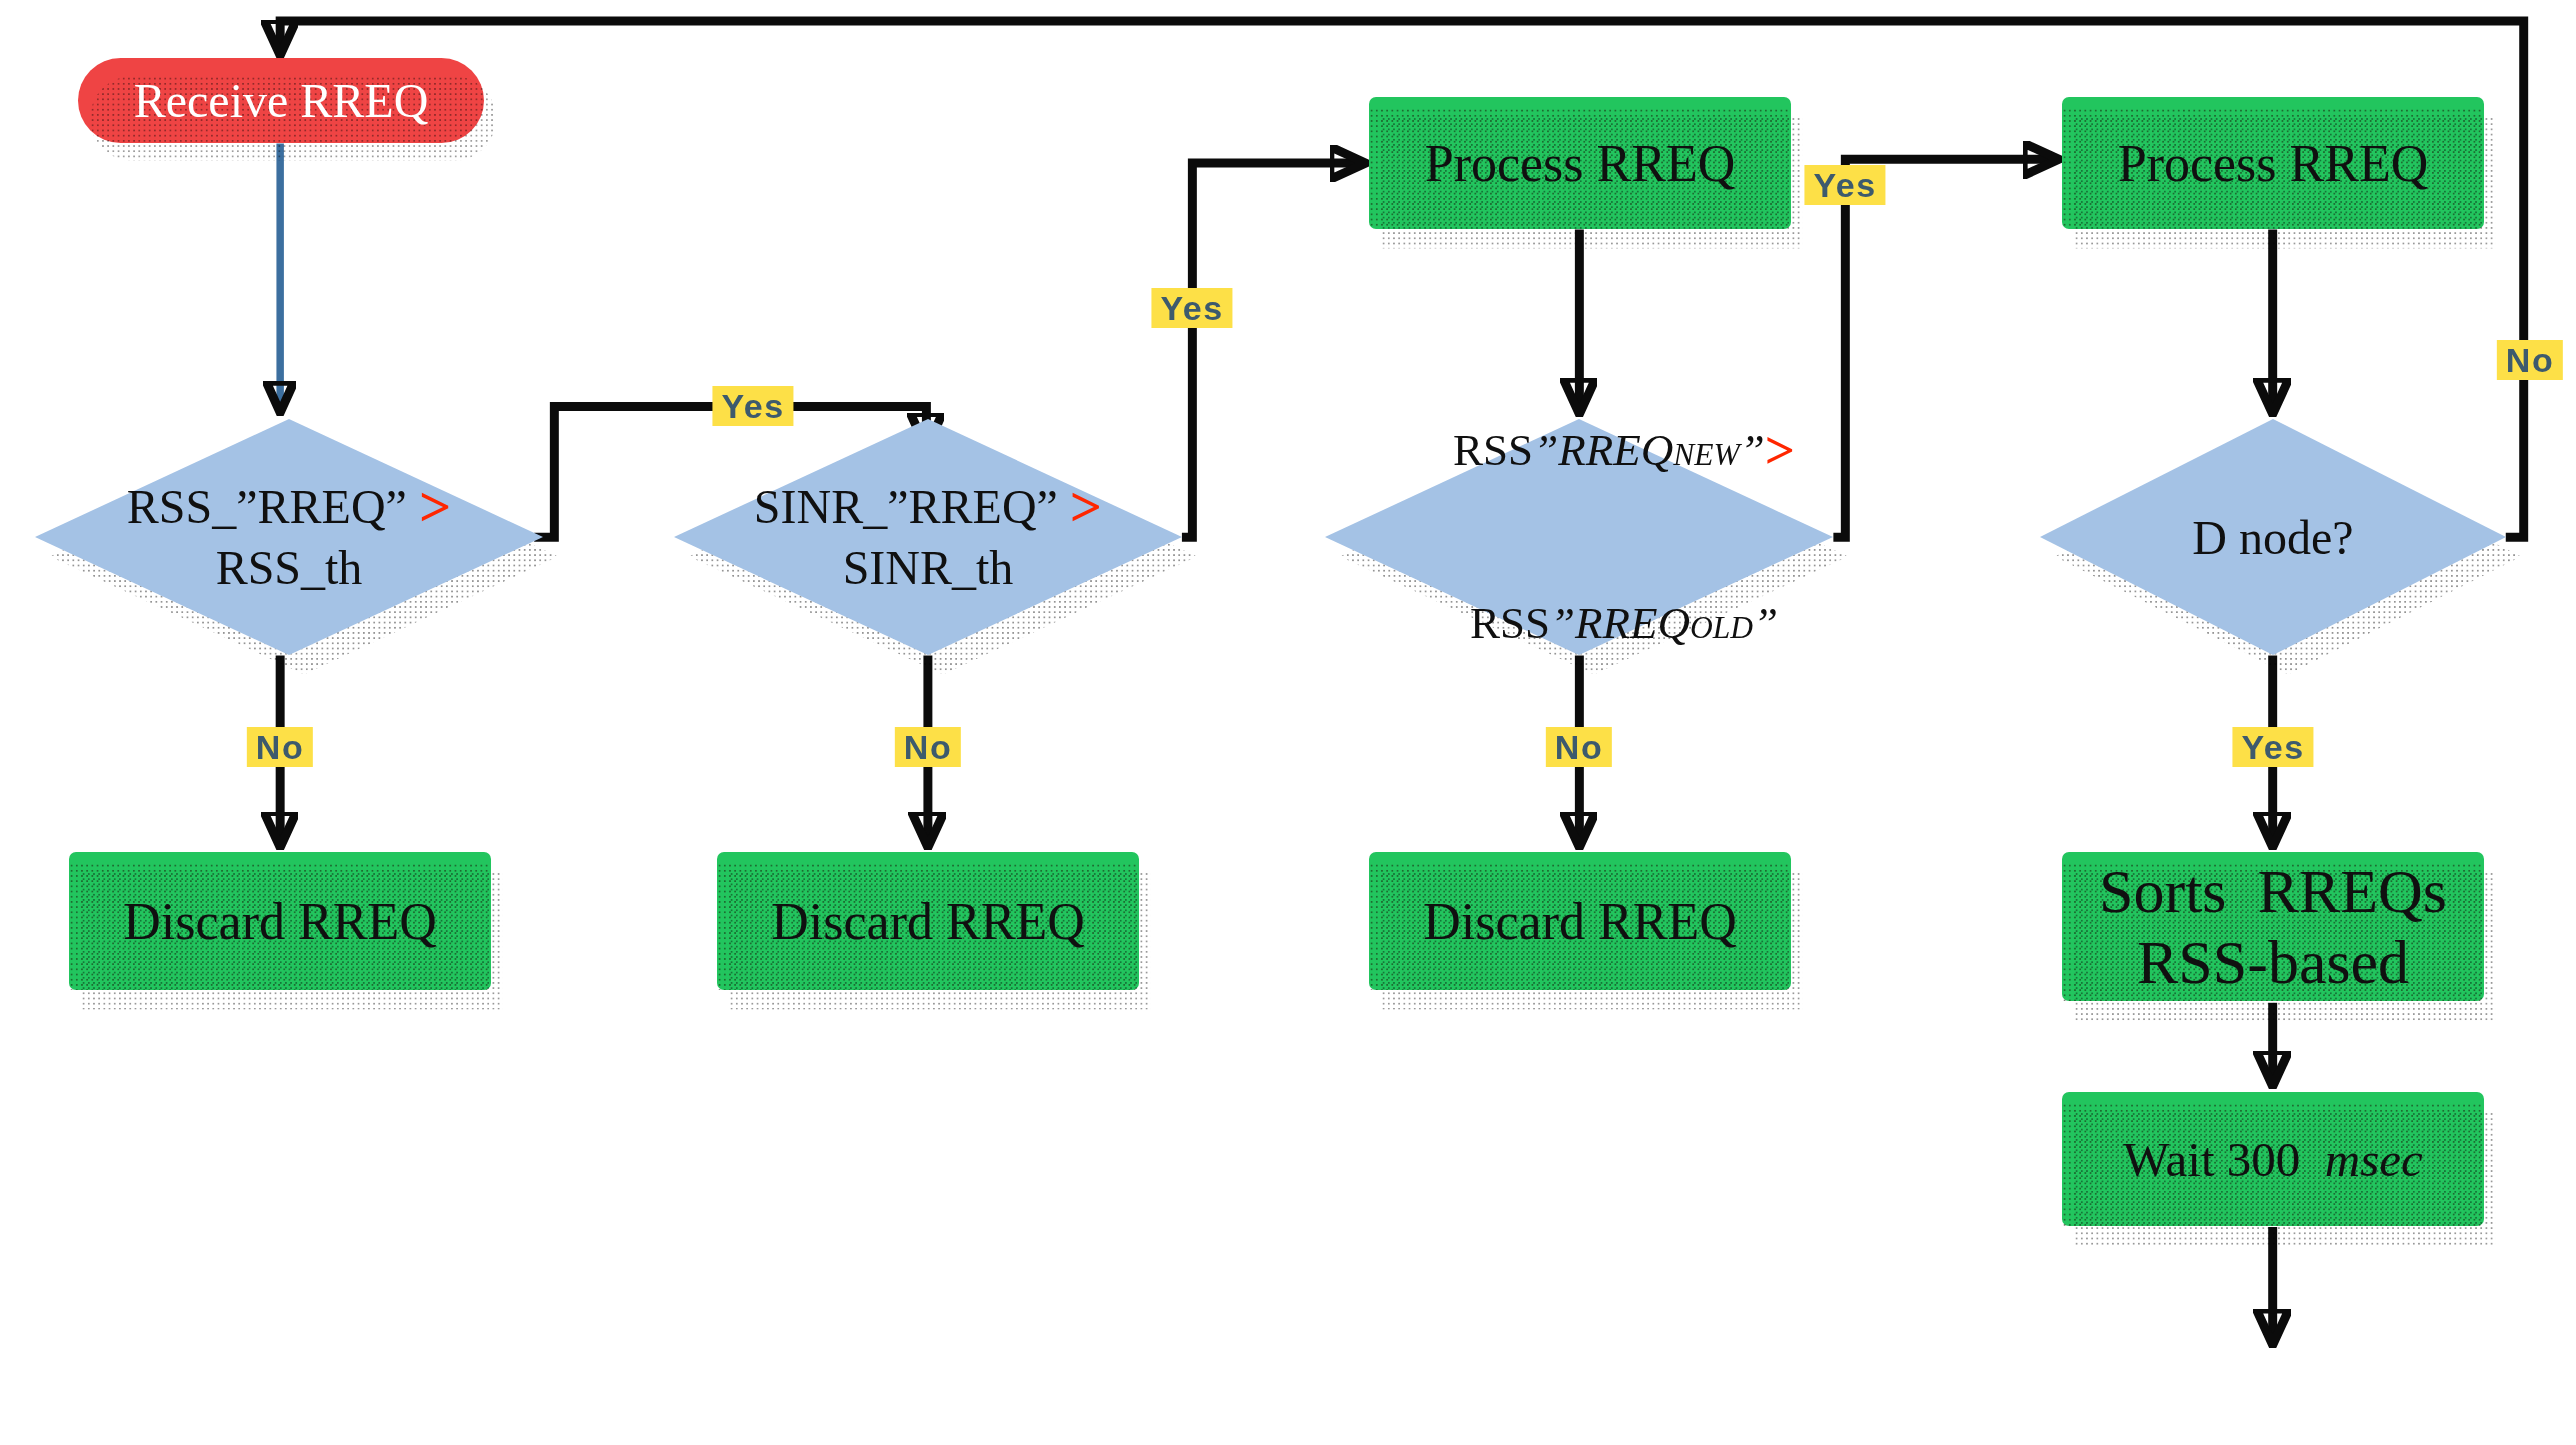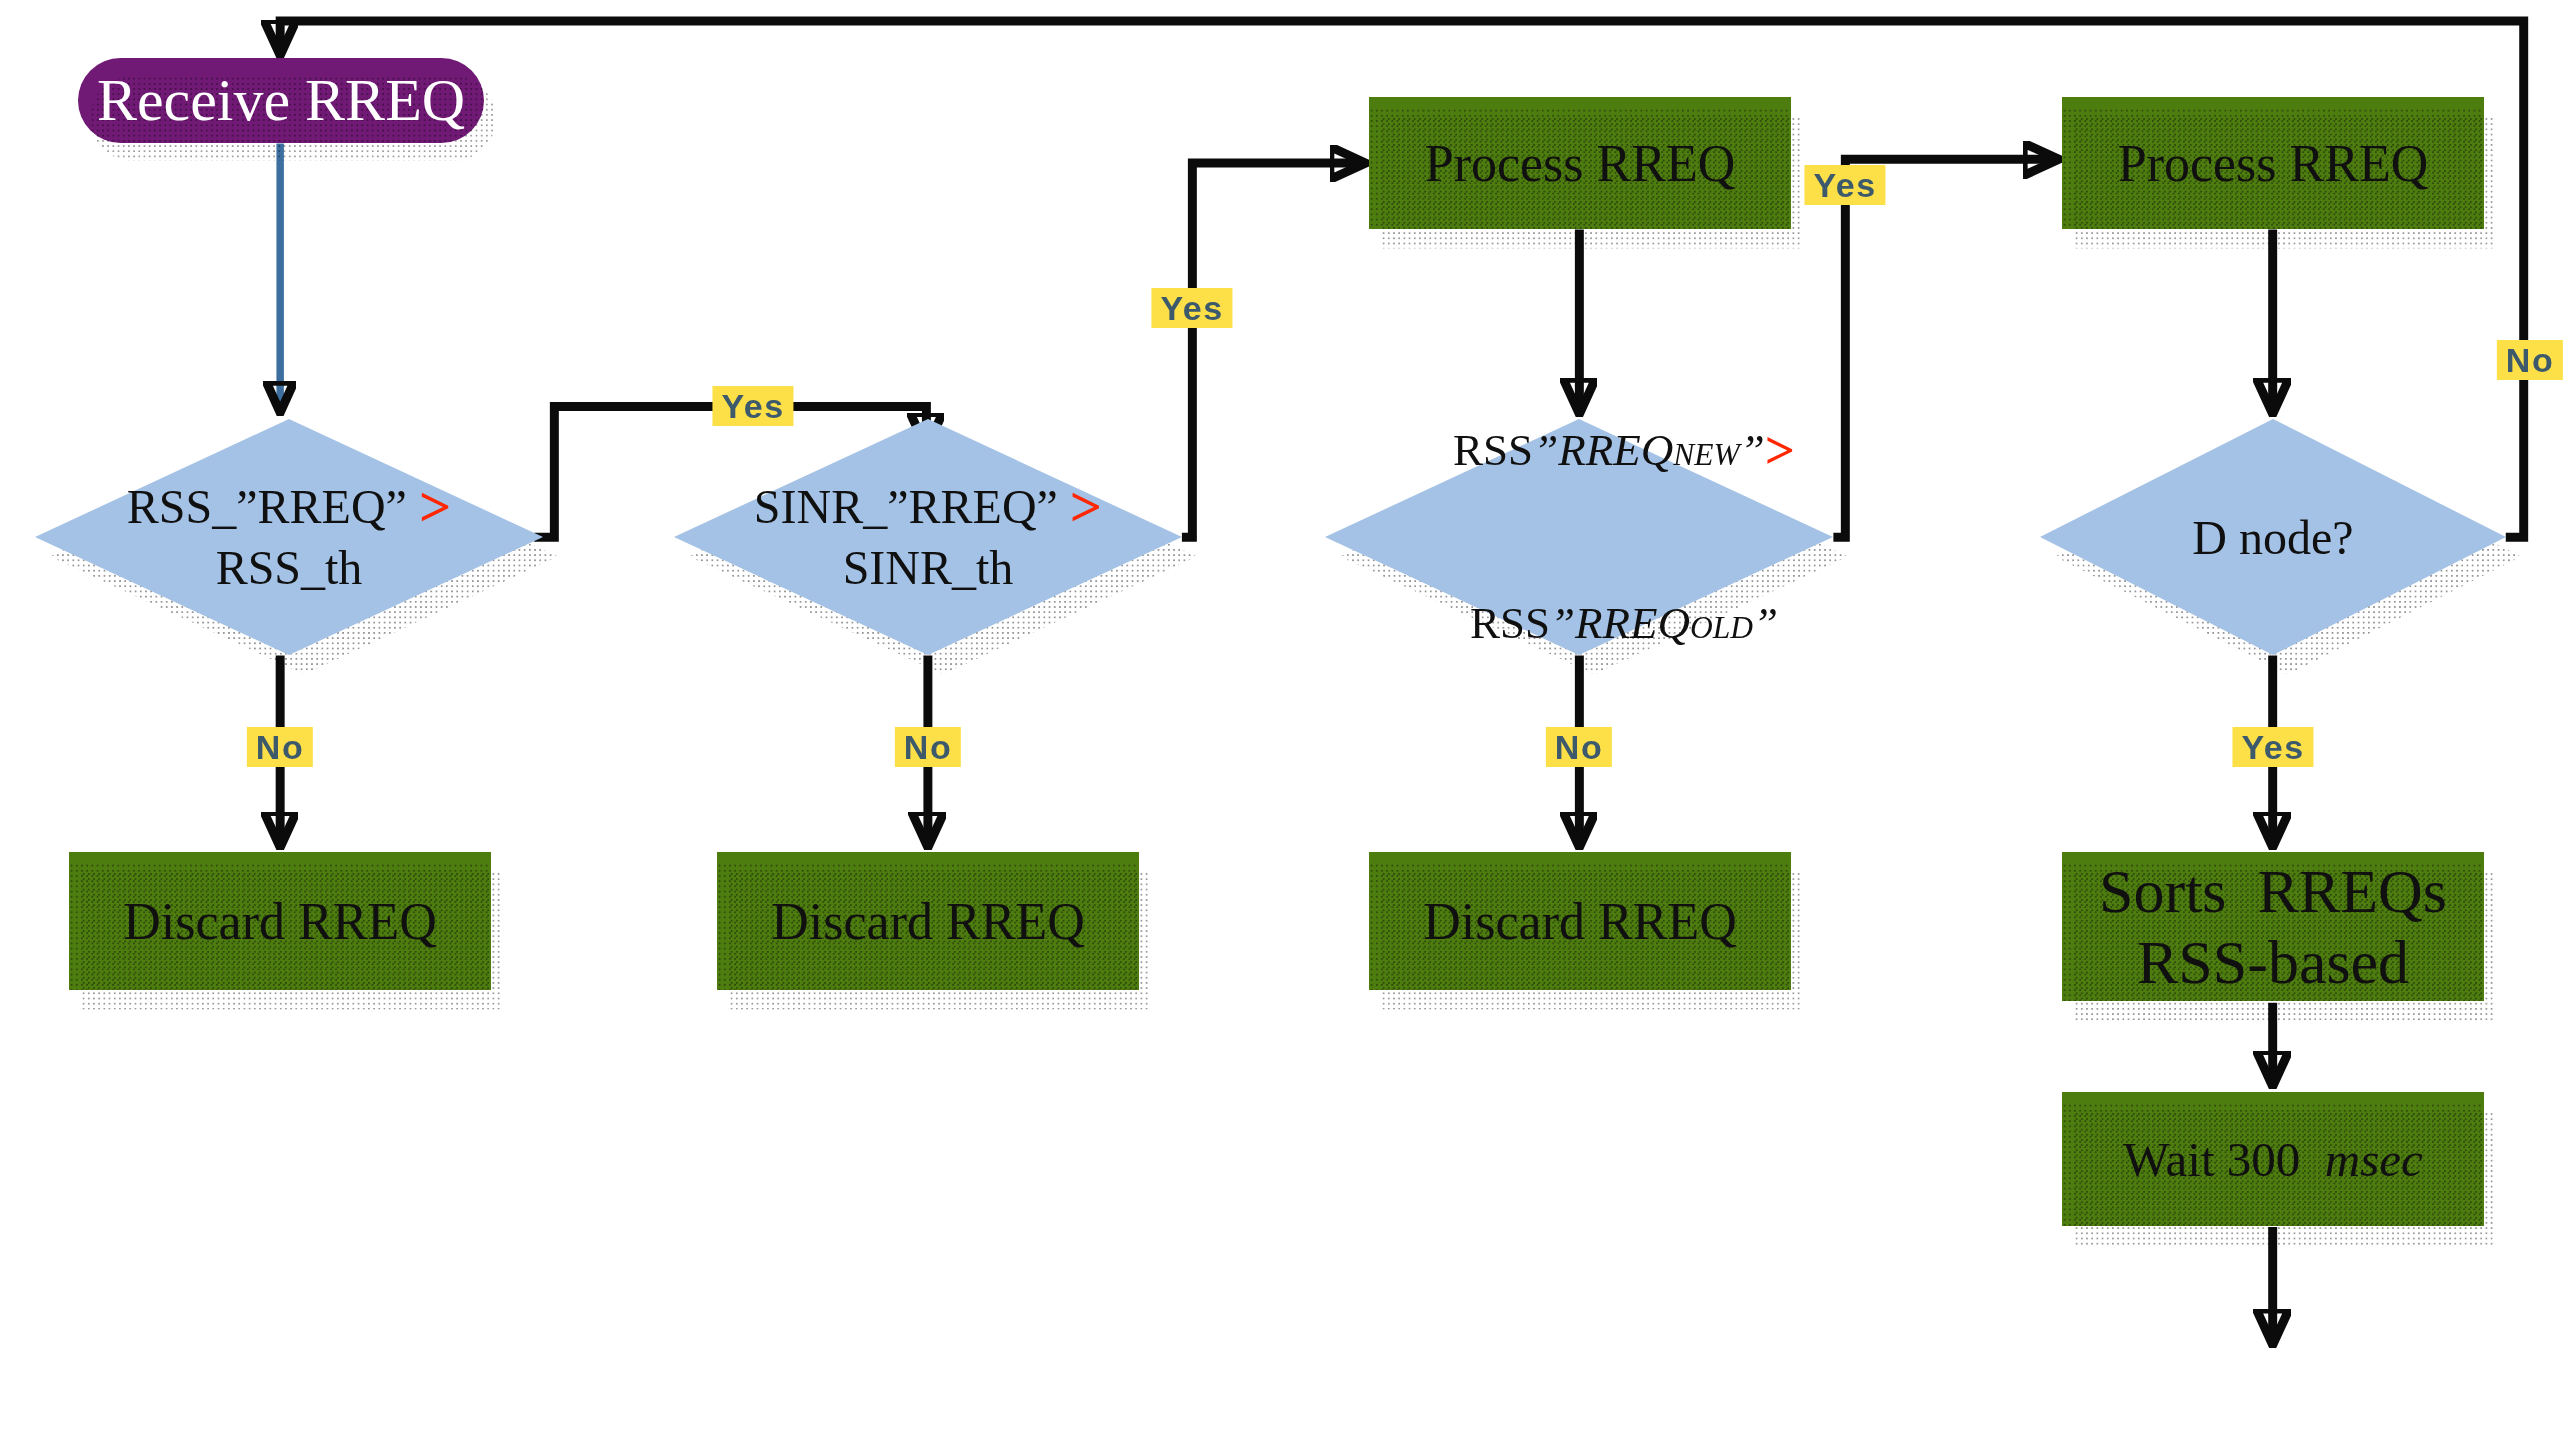--- a/index.html
+++ b/index.html
@@ -12,39 +12,40 @@
   }
   
   #wires{position:absolute;left:0;top:0;z-index:1;}
   #wires path{fill:none;stroke:#0b0b0b;stroke-width:12;}
   #wires path.blue{stroke:#3c6f9f;stroke-width:10;}
   
   .ntext{position:absolute;inset:0;display:flex;flex-direction:column;justify-content:center;align-items:center;z-index:3;color:#101010;white-space:pre;}
   
   .green{
     position:absolute;z-index:2;
-    background:#4d7c0f;
+    background:#22c55e;
     font-size:52px;
+    border-radius:7px;
   }
   .green::before{ 
     content:"";position:absolute;left:0;right:0;top:10.5px;bottom:0;
     background-image:radial-gradient(rgba(25,35,12,0.55) 1.2px, transparent 1.3px);
     background-size:5.2px 5.2px;z-index:1;
   }
   .green::after{ 
     content:"";position:absolute;inset:0;z-index:-1;
     transform:translate(12px,19.4px);
     background-image:radial-gradient(rgba(0,0,0,0.40) 1.2px, transparent 1.3px);
     background-size:5.2px 5.2px;
   }
   
   .gold{
     position:absolute;z-index:2;
-    background:#701a75;border-radius:45px;
-    color:#ffffff;font-size:60px;
+    background:#ef4444;border-radius:45px;
+    color:#ffffff;font-size:48px;
   }
   .gold .ntext{color:#ffffff;}
   .gold::after{
     content:"";position:absolute;inset:0;z-index:-1;border-radius:45px;
     transform:translate(12px,18px);
     background-image:radial-gradient(rgba(0,0,0,0.38) 1.2px, transparent 1.3px);
     background-size:5.2px 5.2px;
   }
   
   .diamond{position:absolute;z-index:2;font-size:48px;}

